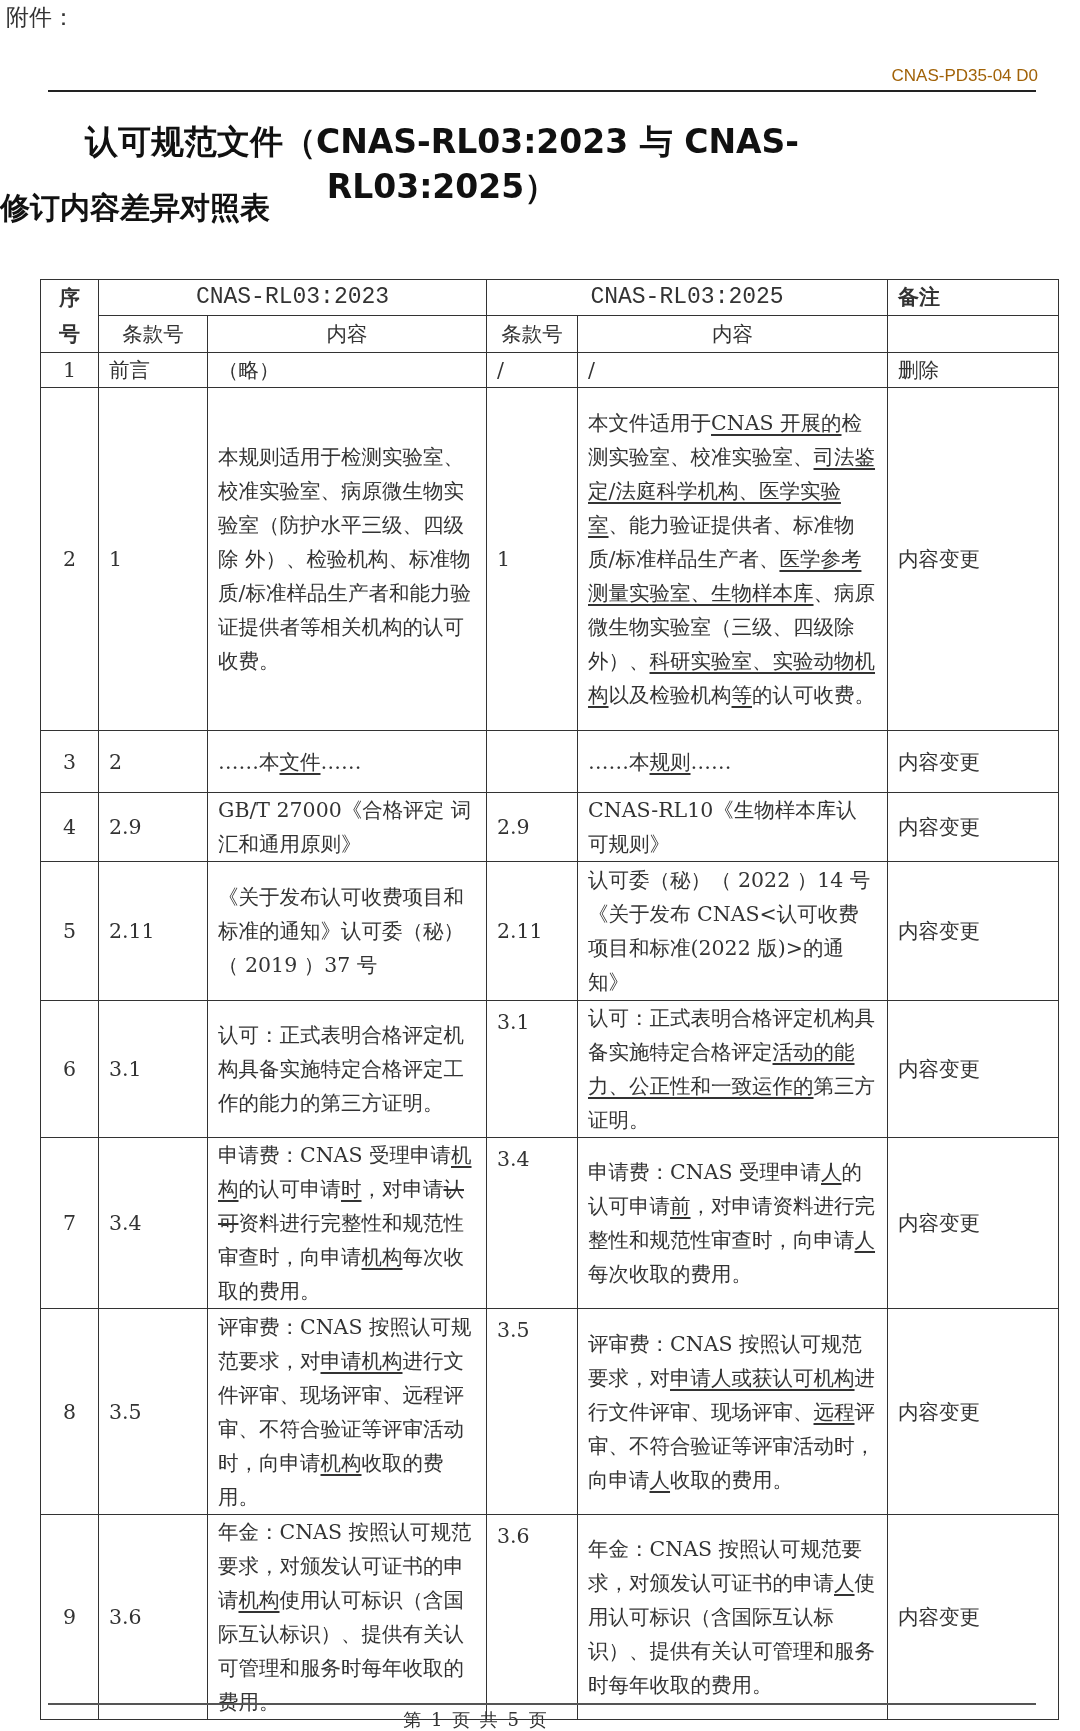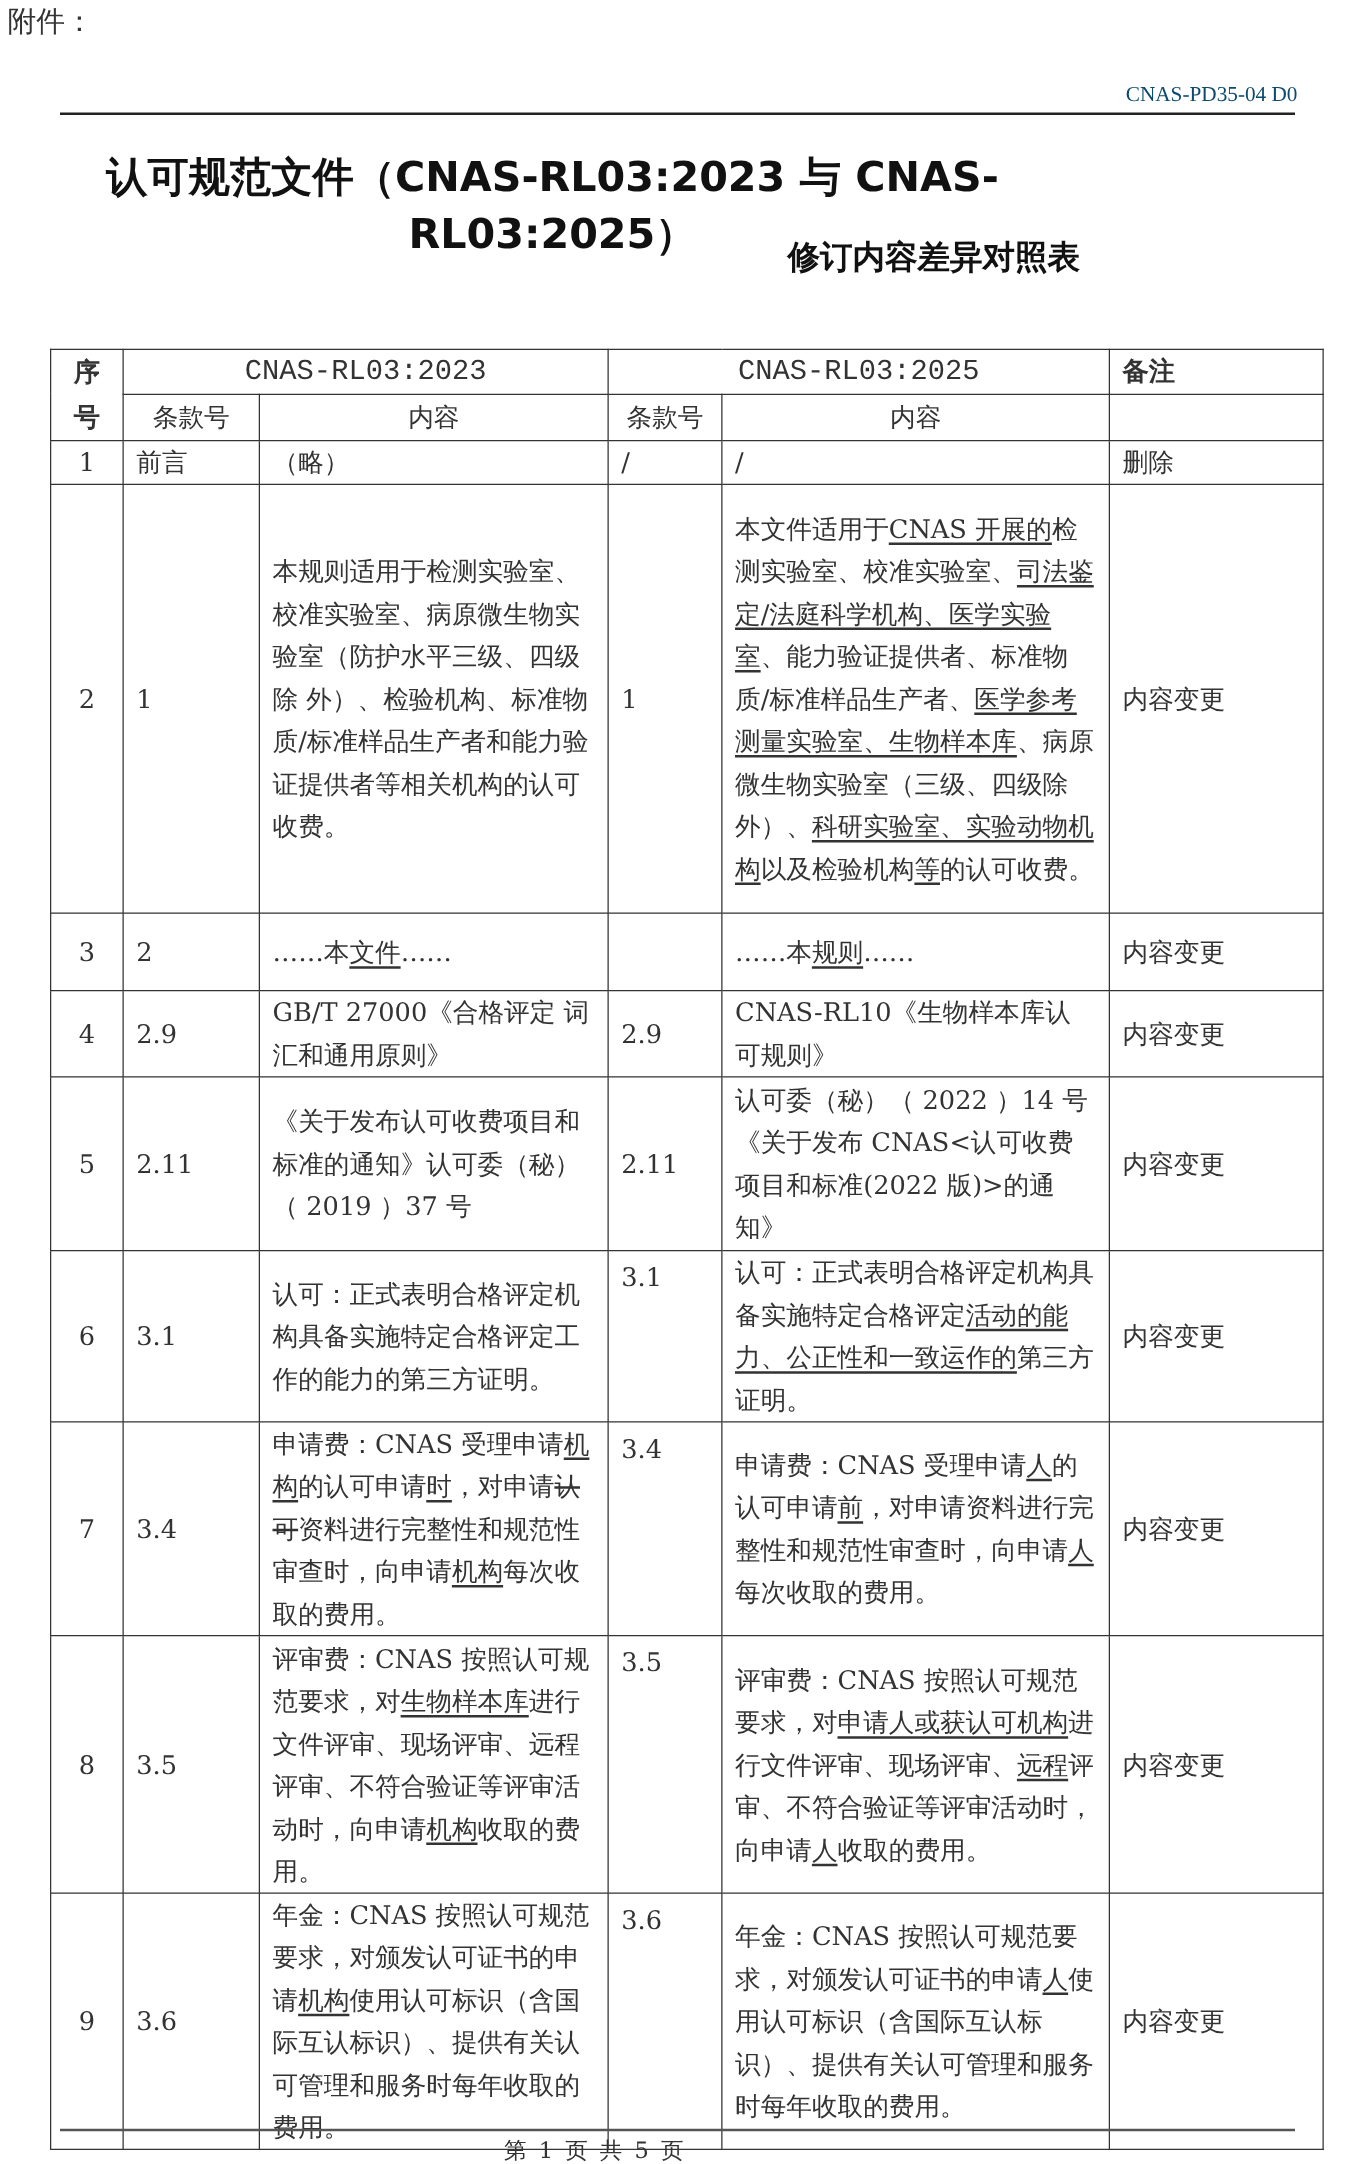--- a/index.html
+++ b/index.html
@@ -1,28 +1,28 @@
 <!DOCTYPE html>
 <html><head>
 <meta charset="utf-8">
 <style>
   html, body { margin:0; padding:0; background:#ffffff; }
   body { width:1080px; height:1731px; position:relative; overflow:hidden;
          font-family:"DejaVu Serif","Liberation Serif",serif; color:#222; }
   .attach { position:absolute; left:6px; top:2px; font-size:23px; color:#333; }
   .docno { position:absolute; right:42px; top:66px; font-size:17px;
-           font-family:Liberation Serif, serif; color:#0c4a6e; }
+           font-family:Liberation Sans, sans-serif; color:#a16207; }
   .hdr-line { position:absolute; left:48px; width:988px; top:90px; height:0;
               border-top:2px solid #222; }
   .title1 { position:absolute; left:0; width:884px; top:120px; text-align:center;
             font-family:"DejaVu Sans","Liberation Sans",sans-serif; font-weight:bold;
             font-size:33px; letter-spacing:0px; color:#111; }
-  .title2 { position:absolute; left:0; width:864px; top:188px; text-align:right;
+  .title2 { position:absolute; left:0; width:864px; top:188px; text-align:left;
             font-family:"DejaVu Sans","Liberation Sans",sans-serif; font-weight:bold;
-            font-size:26px; color:#111; }
+            font-size:30px; color:#111; }
   table.cmp { position:absolute; left:40px; top:279px; width:1018px;
               border-collapse:collapse; table-layout:fixed; font-size:20.5px; }
   table.cmp td { border:1.5px solid #333; padding:0 10px; vertical-align:middle;
                  line-height:34px; color:#333; }
   .c-no { width:37px; text-align:center; padding:0 !important; }
   .c-rm { width:150px; }
   .hd-bold { font-family:"DejaVu Sans","Liberation Sans",sans-serif; font-weight:bold; color:#111; font-size:21px; }
   .hd { text-align:center; font-family:"Liberation Mono","DejaVu Sans Mono",monospace; font-size:23px; }
   .center { text-align:center; }
   .top { vertical-align:top !important; padding-top:4px !important; }
@@ -122,21 +122,21 @@
         <td class="c-no">7</td>
         <td>3.4</td>
         <td><span>申请费：CNAS 受理申请</span><span class="u">机构</span><span>的认可申请</span><span class="u">时</span><span>，对申请</span><span class="s">认可</span><span>资料进行完整性和规范性审查时，向申请</span><span class="u">机构</span><span>每次收取的费用。</span></td>
         <td class="top">3.4</td>
         <td><span>申请费：CNAS 受理申请</span><span class="u">人</span><span>的认可申请</span><span class="u">前</span><span>，对申请资料进行完整性和规范性审查时，向申请</span><span class="u">人</span><span>每次收取的费用。</span></td>
         <td class="c-rm">内容变更</td>
       </tr>
       <tr style="height: 206px;">
         <td class="c-no">8</td>
         <td>3.5</td>
-        <td><span>评审费：CNAS 按照认可规范要求，对</span><span class="u">生物样本库</span><span>进行文件评审、现场评审、远程评审、不符合验证等评审活动时，向申请</span><span class="u">机构</span><span>收取的费用。</span></td>
+        <td><span>评审费：CNAS 按照认可规范要求，对</span><span class="u">申请机构</span><span>进行文件评审、现场评审、远程评审、不符合验证等评审活动时，向申请</span><span class="u">机构</span><span>收取的费用。</span></td>
         <td class="top">3.5</td>
         <td><span>评审费：CNAS 按照认可规范要求，对</span><span class="u">申请人或获认可机构</span><span>进行文件评审、现场评审、</span><span class="u">远程</span><span>评审、不符合验证等评审活动时，向申请</span><span class="u">人</span><span>收取的费用。</span></td>
         <td class="c-rm">内容变更</td>
       </tr>
       <tr style="height: 205px;">
         <td class="c-no">9</td>
         <td>3.6</td>
         <td><span>年金：CNAS 按照认可规范要求，对颁发认可证书的申请</span><span class="u">机构</span><span>使用认可标识（含国际互认标识）、提供有关认可管理和服务时每年收取的费用。</span></td>
         <td class="top">3.6</td>
         <td><span>年金：CNAS 按照认可规范要求，对颁发认可证书的申请</span><span class="u">人</span><span>使用认可标识（含国际互认标识）、提供有关认可管理和服务时每年收取的费用。</span></td>

